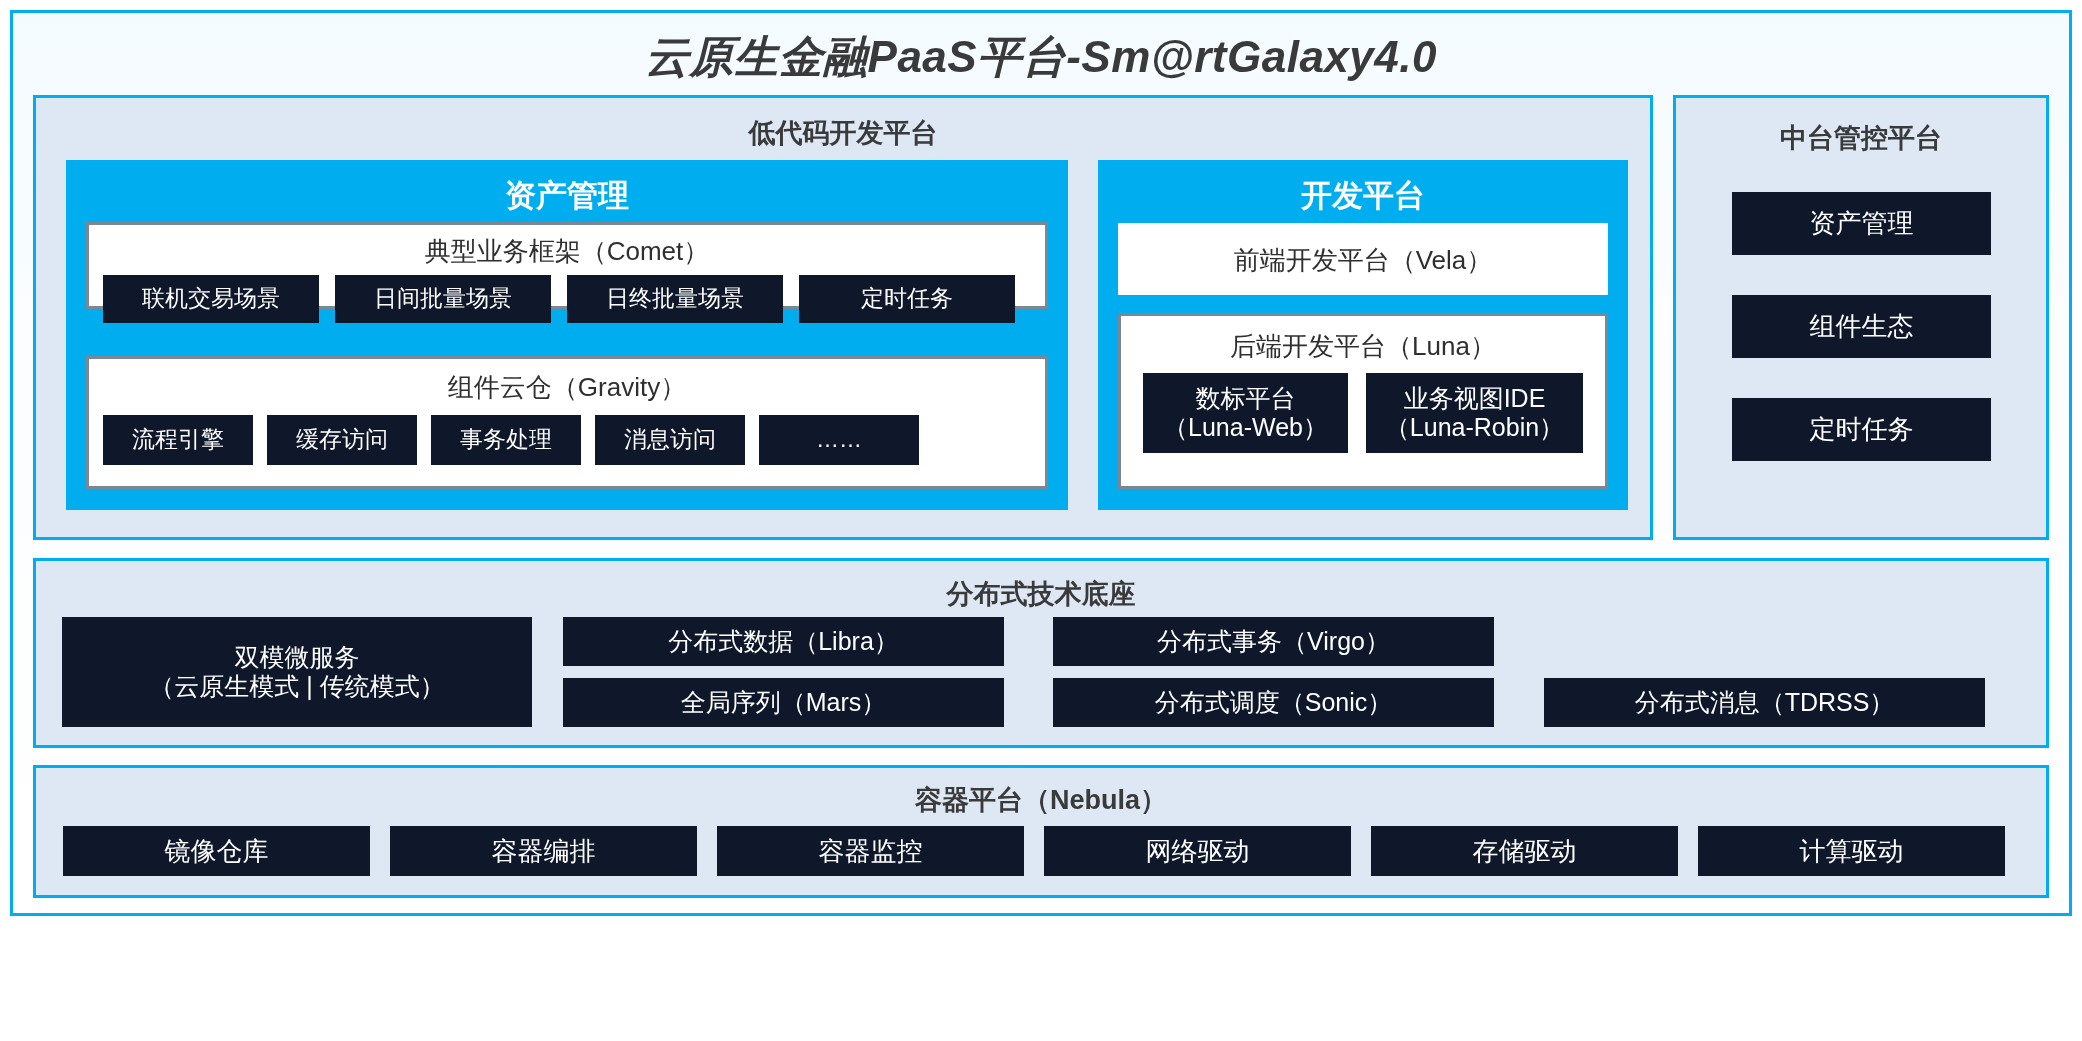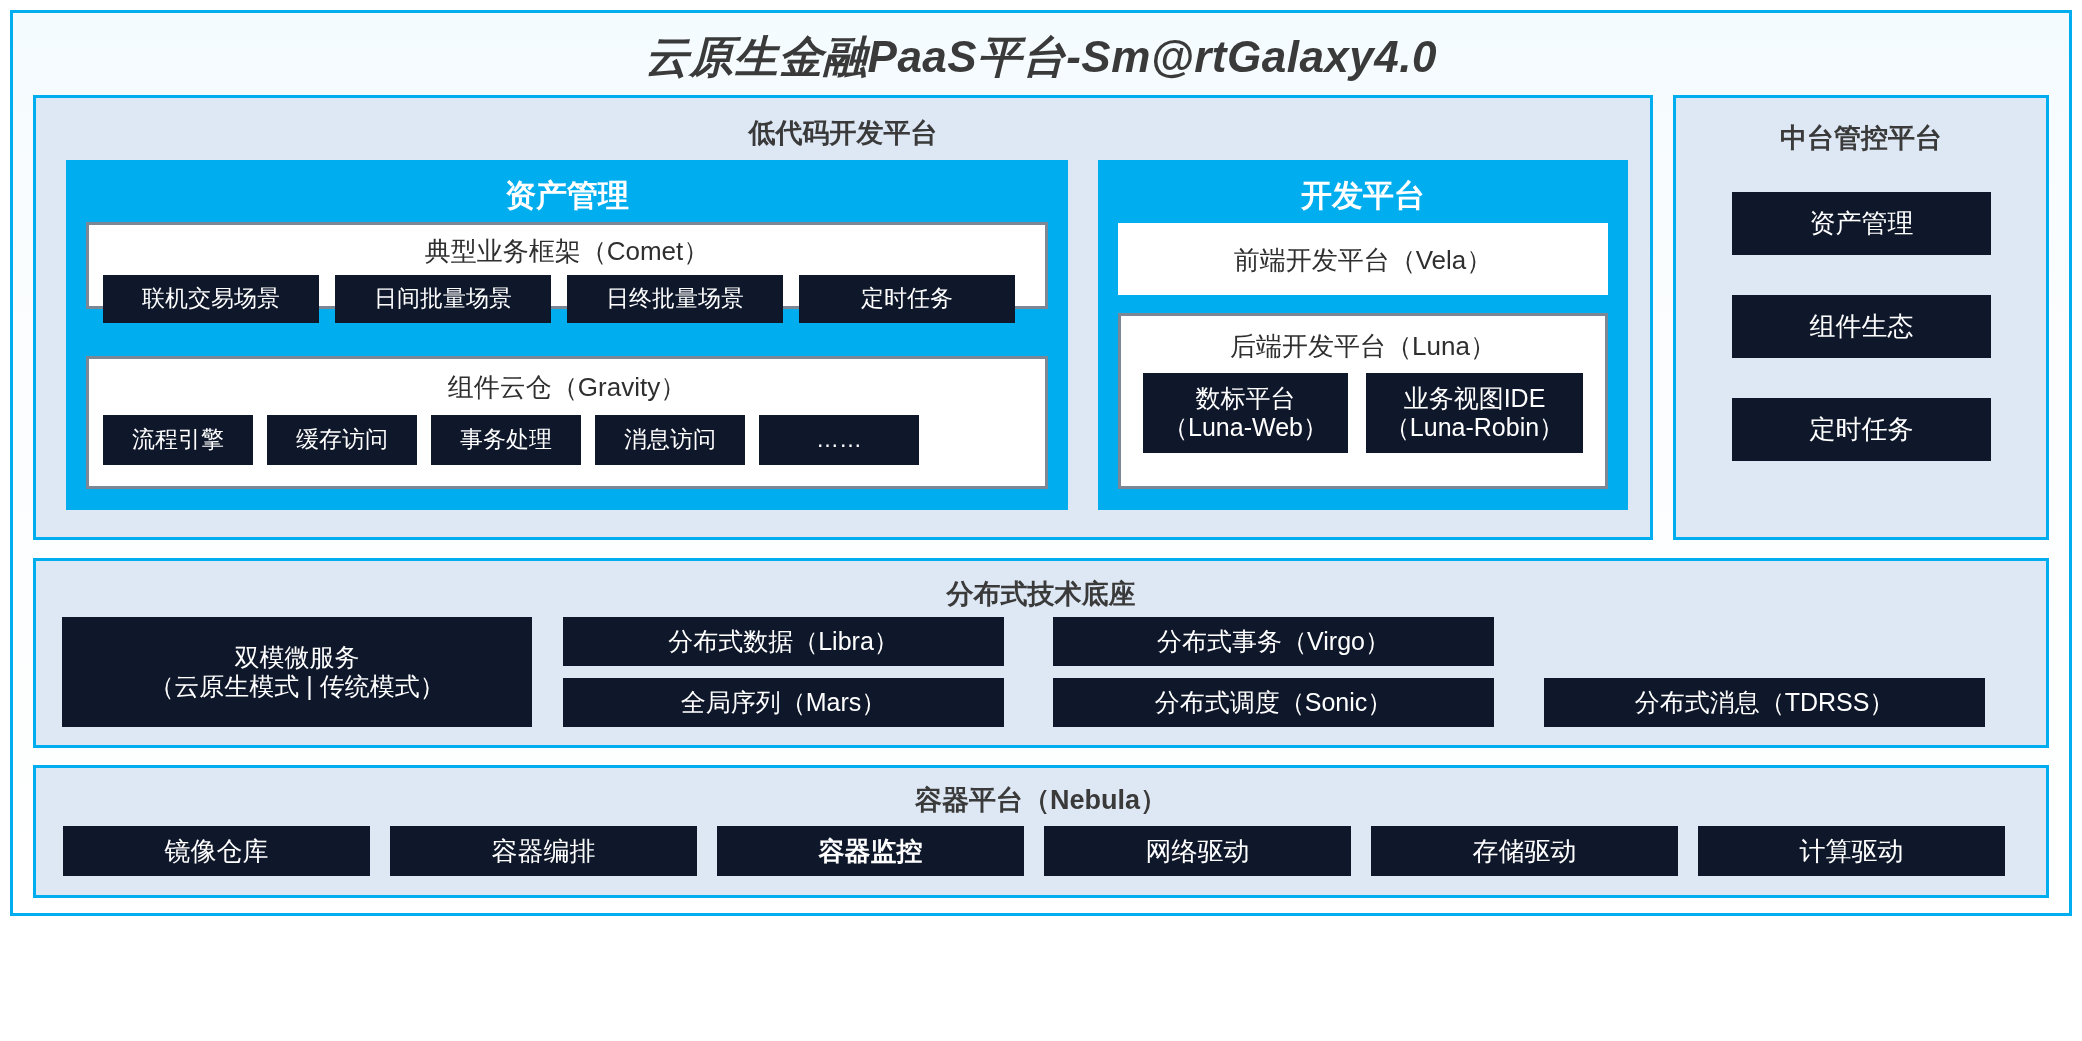--- a/index.html
+++ b/index.html
@@ -184,21 +184,21 @@
       <div class="chip lg" style="left:1017px; top:56px; width:441px; height:49px;">分布式事务（Virgo）</div>
       <div class="chip lg" style="left:1017px; top:117px; width:441px; height:49px;">分布式调度（Sonic）</div>
 
       <div class="chip lg" style="left:1508px; top:117px; width:441px; height:49px;">分布式消息（TDRSS）</div>
     </div>
 
     <div class="panel" style="left:20px; top:752px; width:2016px; height:133px;">
       <div class="panel-title" style="margin-top:14px;">容器平台（Nebula）</div>
       <div class="chip xl" style="left:27px; top:58px; width:307px; height:50px;">镜像仓库</div>
       <div class="chip xl" style="left:354px; top:58px; width:307px; height:50px;">容器编排</div>
-      <div class="chip xl" style="left:681px; top:58px; width:307px; height:50px;font-weight:bold;">容器监控</div>
+      <div class="chip xl" style="left:681px; top:58px; width:307px; height:50px;">容器监控</div>
       <div class="chip xl" style="left:1008px; top:58px; width:307px; height:50px;">网络驱动</div>
       <div class="chip xl" style="left:1335px; top:58px; width:307px; height:50px;">存储驱动</div>
       <div class="chip xl" style="left:1662px; top:58px; width:307px; height:50px;">计算驱动</div>
     </div>
 
   </div>
 
 
 </div>
 

